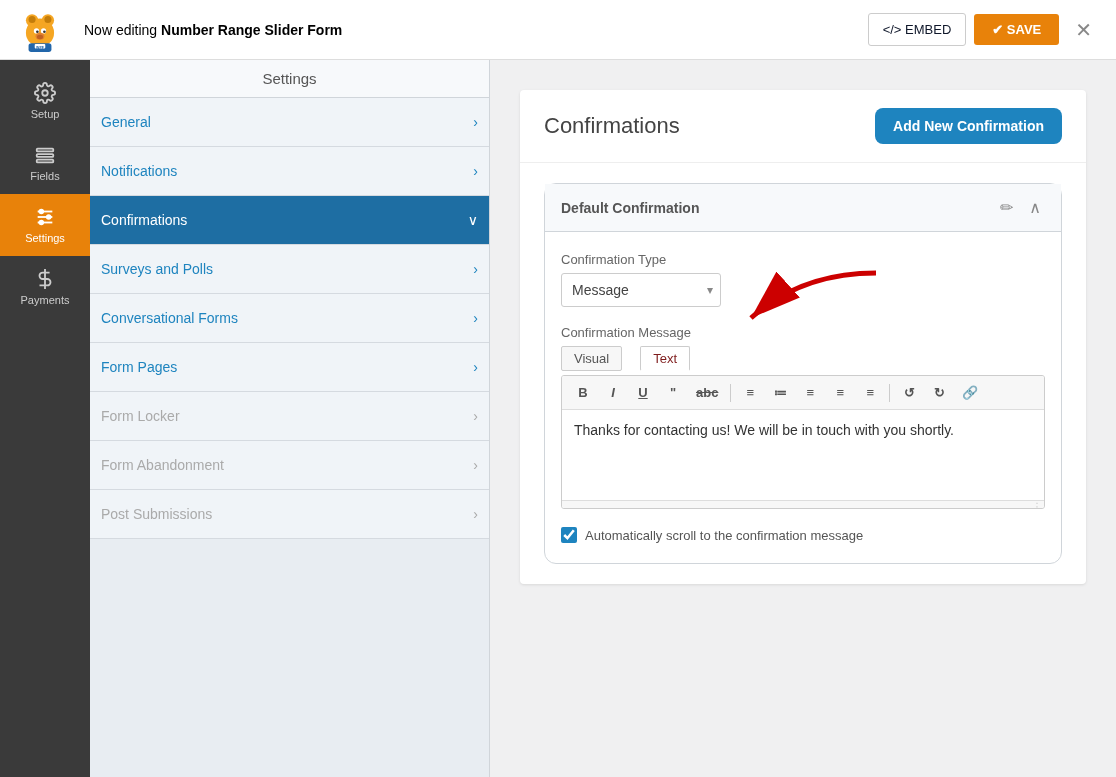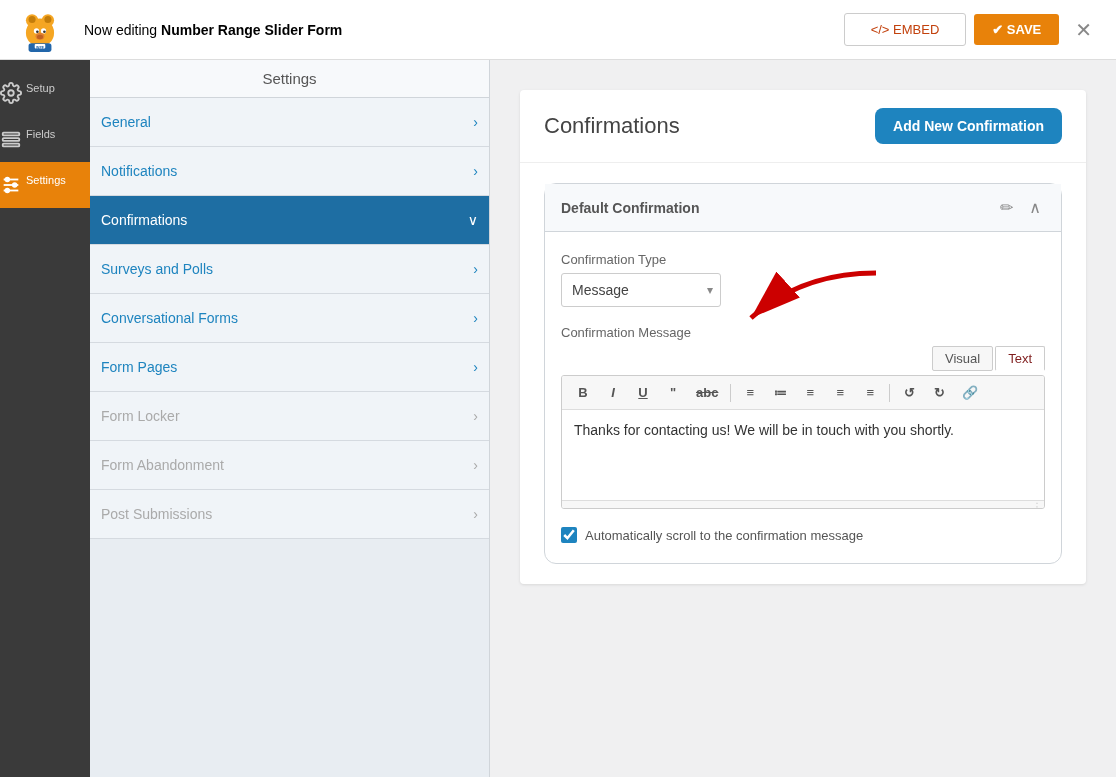--- a/index.html
+++ b/index.html
@@ -13,22 +13,22 @@
     }
     .topbar-left { display: flex; align-items: center; gap: 20px; }
     .logo-bear {
       width: 48px; height: 48px; background: #fff;
       display: flex; align-items: center; justify-content: center;
       border-radius: 4px; overflow: hidden;
     }
     .bear-svg { width: 44px; height: 44px; }
     .topbar-right { display: flex; align-items: center; gap: 8px; }
     .btn-embed {
-      background: #fff; border: 1px solid #ccc; color: #c2410c;
-      padding: 8px 26px; border-radius: 3px; cursor: pointer;
+      background: #fff; border: 1px solid #ccc; color: #0f172a;
+      padding: 8px 14px; border-radius: 3px; cursor: pointer;
       font-size: 13px; display: flex; align-items: center; gap: 5px;
     }
     .btn-save {
       background: #e8820a; border: none; color: #fff;
       padding: 8px 18px; border-radius: 3px; cursor: pointer;
       font-size: 13px; font-weight: 600; display: flex; align-items: center; gap: 5px;
     }
     .btn-close {
       background: none; border: none; font-size: 20px; color: #888; cursor: pointer; padding: 4px 8px;
     }
@@ -36,21 +36,21 @@
     
     .layout { display: flex; height: calc(777px - 60px); }
 
     
     .sidebar-dark {
       width: 90px; background: #3a3a3a; color: #ccc;
       display: flex; flex-direction: column; align-items: center;
       padding-top: 10px; flex-shrink: 0;
     }
     .sidebar-dark-item {
-      display: flex; 
+      display: flex; flex-direction: column; align-items: center;
       padding: 12px 0; width: 100%; cursor: pointer; color: #ccc; font-size: 11px; gap: 4px;
     }
     .sidebar-dark-item.active { background: #e8820a; color: #fff; }
     .sidebar-dark-item svg { width: 22px; height: 22px; }
 
     
     .sidebar-mid {
       width: 400px; background: #e8edf2; border-right: 1px solid #d0d5da; flex-shrink: 0;
       overflow-y: auto;
     }
@@ -133,21 +133,21 @@
     .red-arrow {
       position: absolute; left: 160px; top: -10px;
       pointer-events: none;
     }
 
     
     .confirmation-message-label { font-size: 13px; color: #666; margin-bottom: 6px; font-weight: 500; }
 
     
     .editor-tabs {
-      display: flex; justify-content: flex-end; gap: 2px; margin-bottom: 4px;
+      display: flex; gap: 18px; margin-bottom: 4px;
     }
     .tab-btn {
       border: 1px solid #ccc; background: #f7f7f7; color: #555;
       padding: 4px 12px; font-size: 13px; cursor: pointer; border-radius: 2px;
     }
     .tab-btn.active { background: #fff; border-bottom: 1px solid #fff; color: #7f1d1d; }
 
     
     .editor-container {
       border: 1px solid #ccc; border-radius: 3px; overflow: hidden;
@@ -236,20 +236,27 @@
     <div class="sidebar-dark-item active">
       <svg viewBox="0 0 24 24" fill="none" stroke="currentColor" stroke-width="2">
           <line x1="4" y1="6" x2="20" y2="6"></line>
           <line x1="4" y1="12" x2="20" y2="12"></line>
           <line x1="4" y1="18" x2="20" y2="18"></line>
           <circle cx="8" cy="6" r="2" fill="white"></circle>
           <circle cx="16" cy="12" r="2" fill="white"></circle>
           <circle cx="8" cy="18" r="2" fill="white"></circle>
         </svg>
       <span>Settings</span>
+    </div>
+    <div class="sidebar-dark-item">
+      <svg viewBox="0 0 24 24" fill="none" stroke="currentColor" stroke-width="2">
+          <line x1="12" y1="1" x2="12" y2="23"></line>
+          <path d="M17 5H9.5a3.5 3.5 0 0 0 0 7h5a3.5 3.5 0 0 1 0 7H6"></path>
+        </svg>
+      <span>Payments</span>
     </div>
   </div>
 
   <div class="sidebar-mid">
     <div class="sidebar-mid-header">Settings</div>
     <div class="sidebar-mid-item">
       <span>General</span>
       <span class="chevron">›</span>
     </div>
     <div class="sidebar-mid-item">

